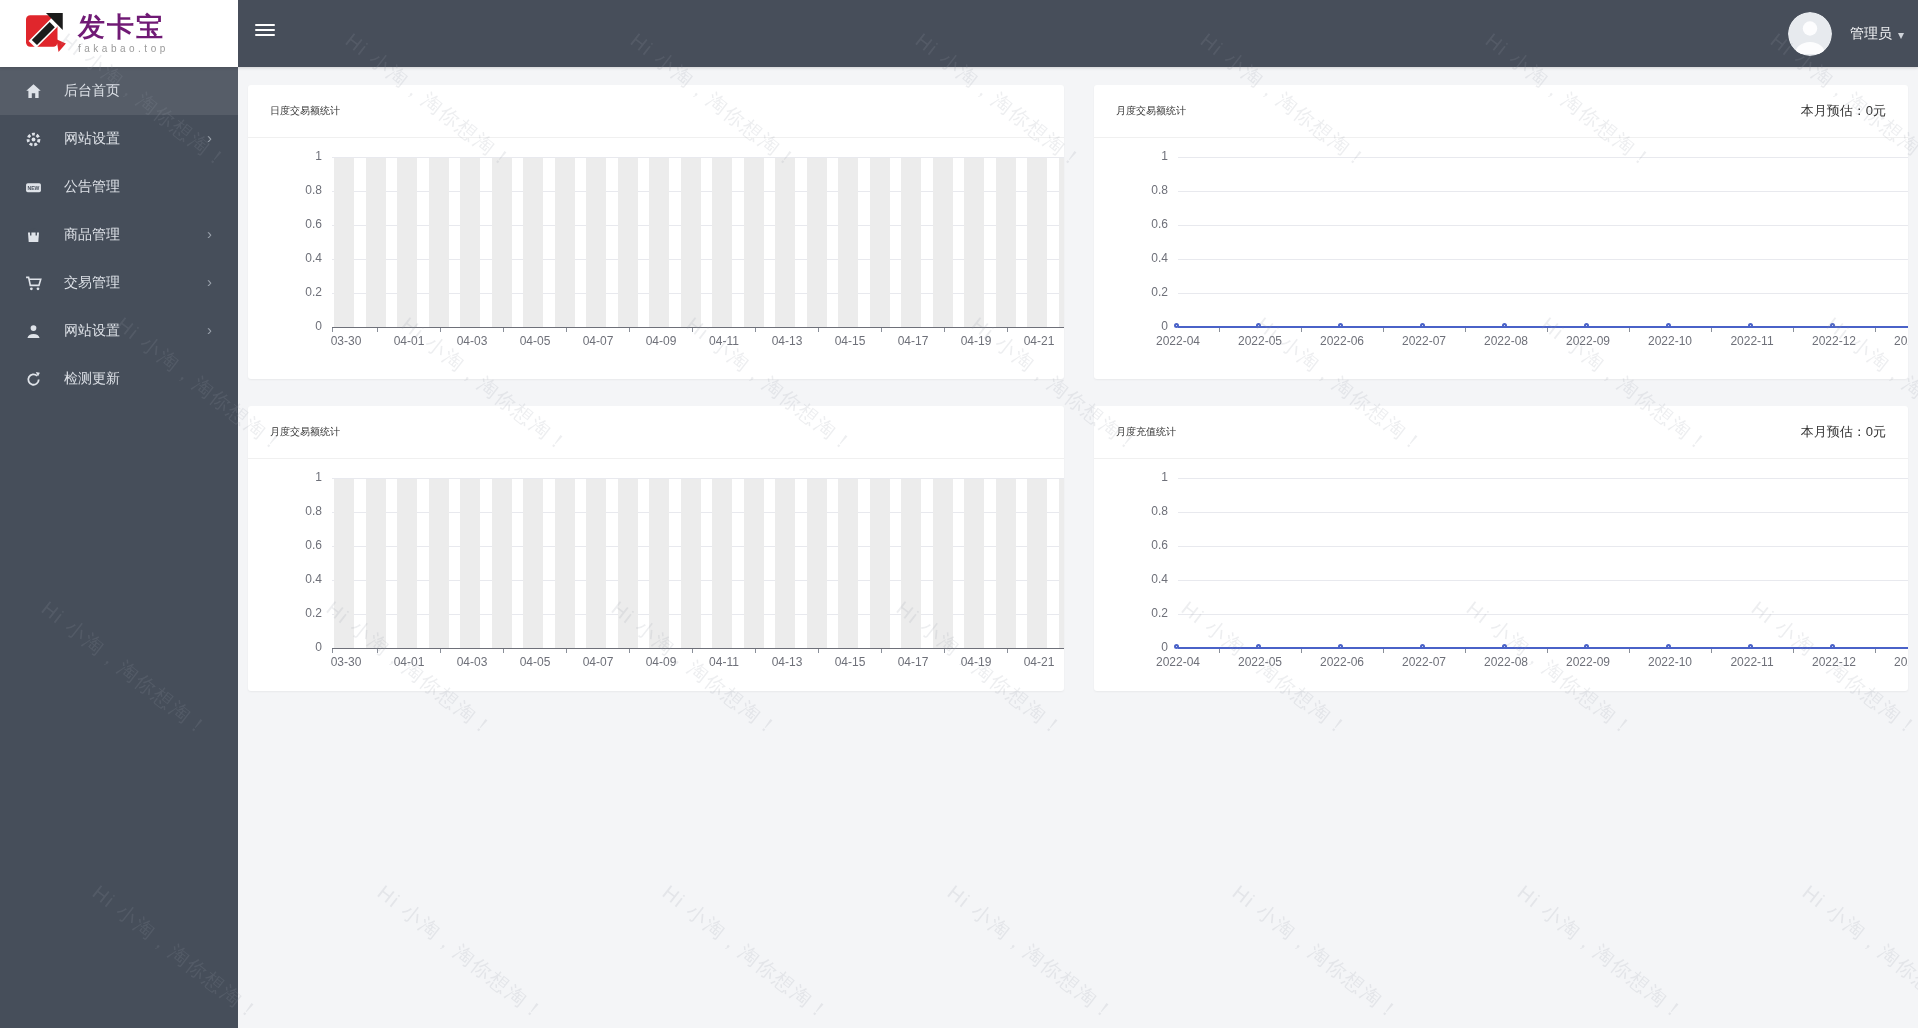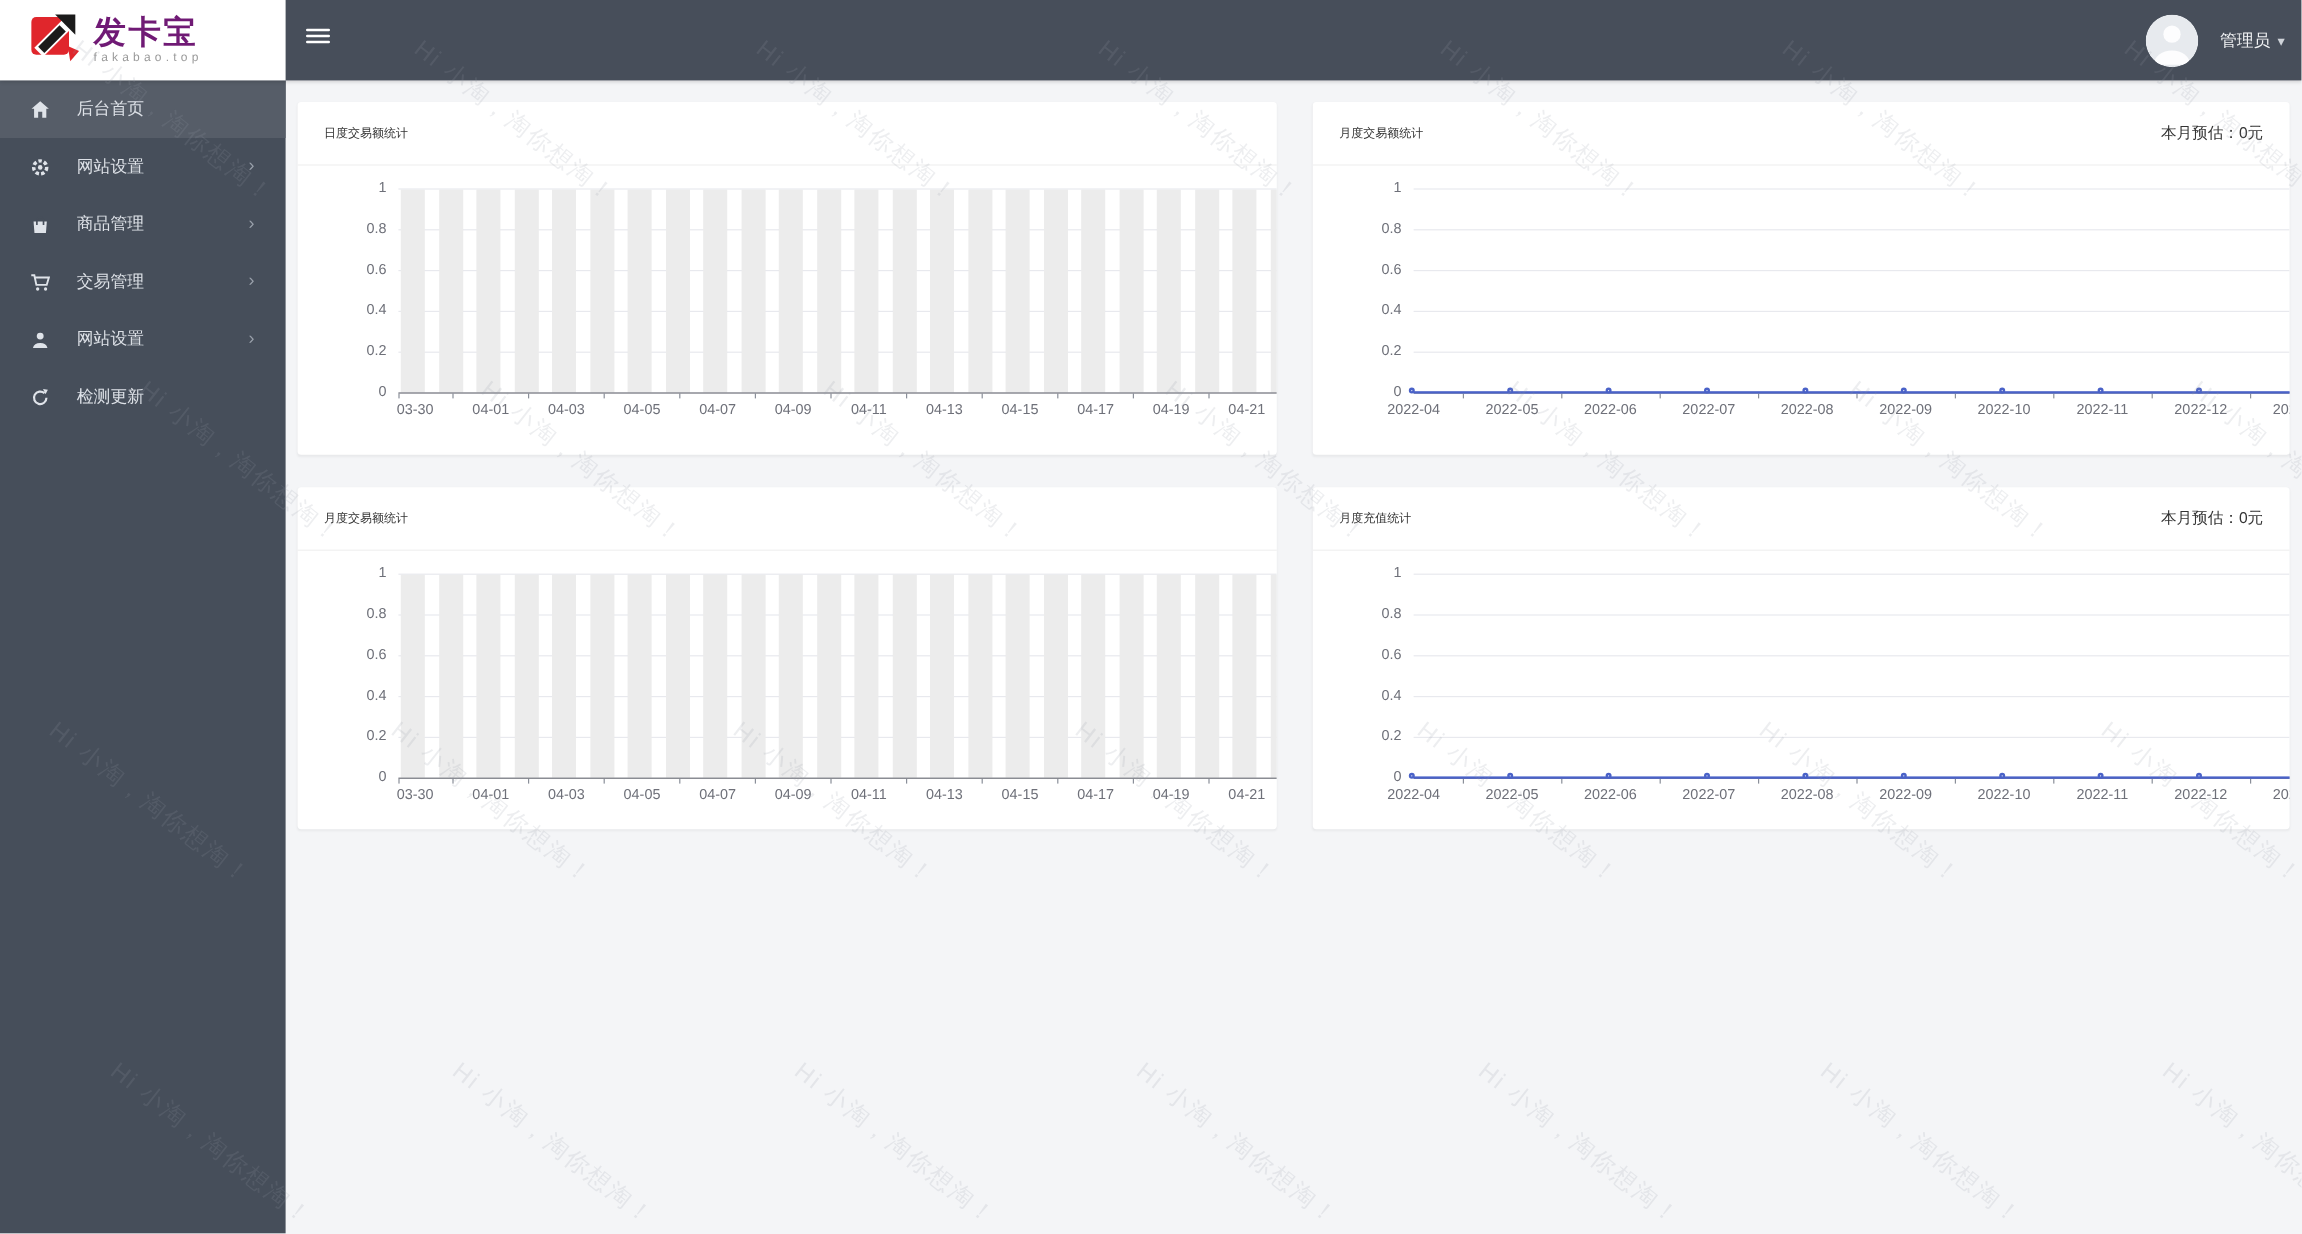--- a/index.html
+++ b/index.html
@@ -102,20 +102,29 @@
     <span>后台首页</span>
   </div>
   <div class="side-item has-sub">
     <span class="sicon">
       <svg viewBox="0 0 16 16">
           <circle cx="8" cy="8" r="5.1" fill="none" stroke="#dfe3e9" stroke-width="2.7" stroke-dasharray="2.7 1.7"></circle>
           <circle cx="8" cy="8" r="1.8" fill="#dfe3e9"></circle>
         </svg>
     </span>
     <span>网站设置</span>
+  </div>
+  <div class="side-item">
+    <span class="sicon">
+      <svg viewBox="0 0 16 16">
+          <rect x="1" y="4" width="14" height="8.4" rx="1.6" fill="#dfe3e9"></rect>
+          <text x="8" y="10.4" text-anchor="middle" font-size="4.8" font-weight="bold" fill="#464e5a" font-family="sans-serif">NEW</text>
+        </svg>
+    </span>
+    <span>公告管理</span>
   </div>
   <div class="side-item has-sub">
     <span class="sicon">
       <svg viewBox="0 0 16 16">
           <path d="M2.8 5.2 h10.4 l-.7 9 H3.5 Z" fill="#dfe3e9"></path>
           <path d="M5.4 8 V4.4 a2.6 2.6 0 0 1 5.2 0 V8" fill="none" stroke="#464e5a" stroke-width="1.3"></path>
         </svg>
     </span>
     <span>商品管理</span>
   </div>

